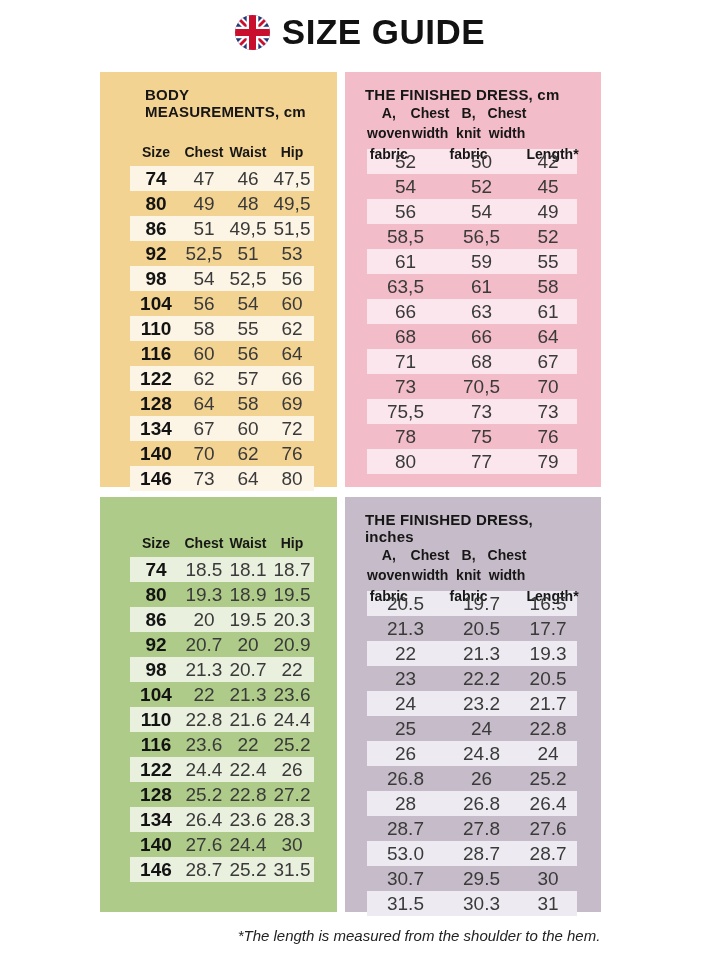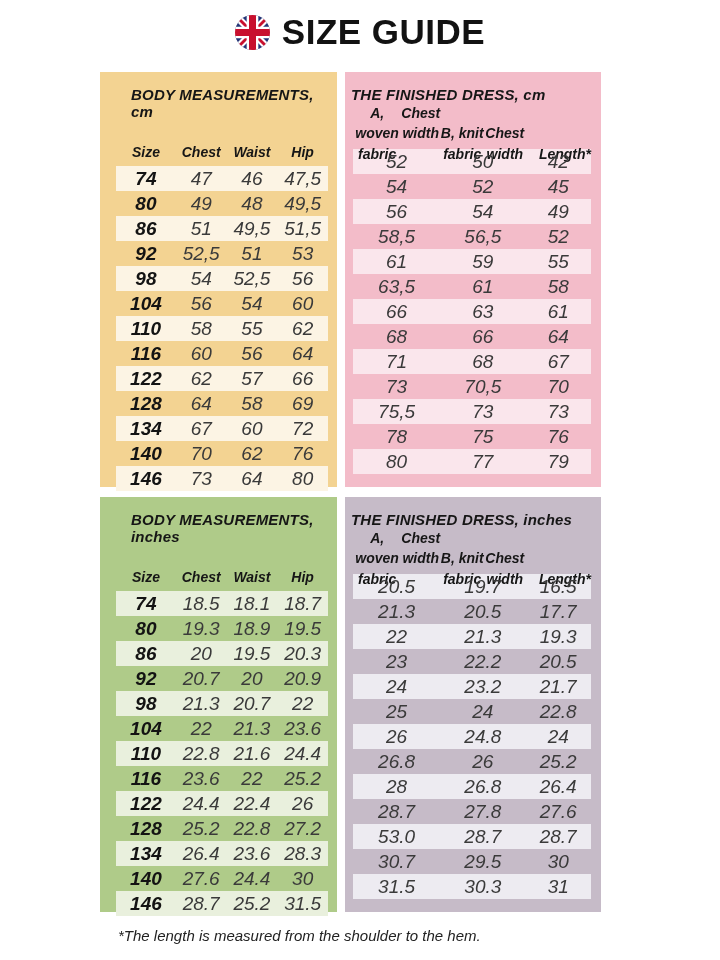--- a/index.html
+++ b/index.html
@@ -6,39 +6,39 @@
   html,body { width:720px; height:960px; background:#ffffff; overflow:hidden;
     font-family:"Liberation Sans","DejaVu Sans",sans-serif; color:#1f1f1f; }
 
   .title-bar { display:flex; justify-content:center; align-items:center; gap:12px; padding-top:12px; }
   .flag { width:35px; height:35px; flex:0 0 auto; }
   .page-title { font-size:35px; font-weight:800; letter-spacing:.5px; color:#121212; }
 
   .tables-grid { margin:20px 0 0 100px; width:501px; display:grid;
     grid-template-columns:237px 256px; gap:10px 8px; }
 
-  .size-table { background:var(--bg); padding:14px 4px 12px; height:415px;font-style:italic; }
+  .size-table { background:var(--bg); padding:14px 18px 12px; height:415px; }
   .table-title { font-size:15px; font-weight:700; letter-spacing:.2px; color:#161616; }
   .ml-l { margin-left:27px; }
   .ml-r { margin-left:2px; }
 
   .thead { display:grid; align-items:end; height:46px; padding-bottom:6px;
     font-weight:700; font-size:14px; text-align:center; color:#161616; }
   .cols4 { grid-template-columns:1.18fr 1fr 1fr 1fr; }
   .cols3 { grid-template-columns:1.33fr 1.3fr 1fr; }
   .inset-l { margin:0 5px 0 12px; }
   .inset-r { margin:0 6px 0 4px; }
   .th2 { display:flex; justify-content:flex-end; line-height:1.45; }
 
   .rows .trow { display:grid; height:25px; align-items:center;
     text-align:center; font-size:19px; color:#3a3a3a; }
   .rows .trow:nth-child(odd) { background:var(--stripe); }
   .rows .trow.boldfirst > div:first-child { font-weight:700; color:#131313; }
 
-  .footnote { margin:15px 0 0 118px; font-style:italic; font-size:15px; color:#222; }
+  .footnote { margin:15px 0 0 118px; font-style:italic; font-size:15px; color:#222;text-align:center; }
 </style>
 </head>
 <body>
 
 <div class="title-bar">
   <svg class="flag" viewBox="0 0 60 60">
     <defs>
         <clipPath id="fc">
           <circle cx="30" cy="30" r="30"></circle>
         </clipPath>
@@ -225,21 +225,20 @@
         </div>
         <div class="trow cols3 inset-r">
           <div>80</div>
           <div>77</div>
           <div>79</div>
         </div>
       </div>
   </div>
 
   <div class="size-table" style="--bg: #AFCB89; --stripe: #E9F0DD;">
-    <div class="table-title ml-l">BODY MEASUREMENTS, inches</div>
     <div class="thead cols4 inset-l">
       <div>Size</div>
       <div>Chest</div>
       <div>Waist</div>
       <div>Hip</div>
     </div>
     <div class="rows">
         <div class="trow cols4 inset-l boldfirst">
           <div>74</div>
           <div>18.5</div>

